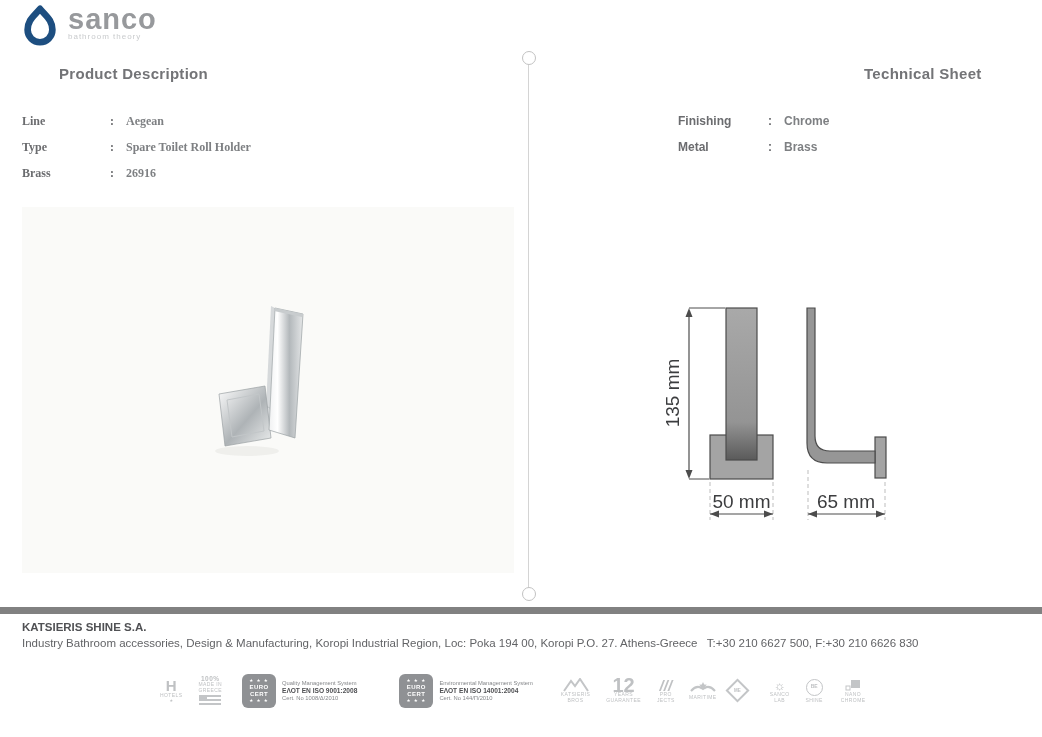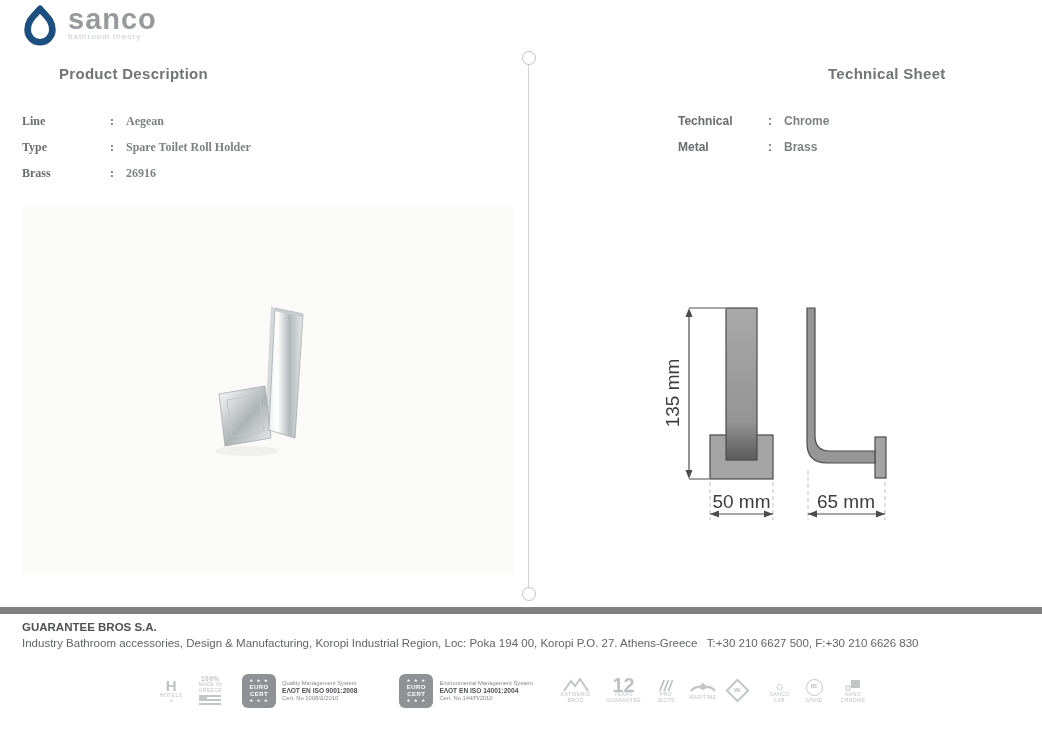--- a/index.html
+++ b/index.html
@@ -7,21 +7,21 @@
         font-family:"Liberation Sans","DejaVu Sans",sans-serif;}
 
   
   .logo{position:absolute;left:20px;top:4px;display:flex;align-items:flex-start;}
   .logo-text{margin-left:8px;}
   .logo-name{font-size:29px;font-weight:700;color:#97999c;letter-spacing:1px;line-height:30px;}
   .logo-tag{font-size:8px;color:#c9cbcd;letter-spacing:1px;margin-top:-2px;}
 
   .col-title{position:absolute;font-size:15px;font-weight:700;color:#737477;letter-spacing:.3px;}
   .title-left{left:59px;top:65px;}
-  .title-right{left:828px;top:65px;}
+  .title-right{left:864px;top:65px;}
 
   
   .spec{position:absolute;font-size:12px;font-weight:700;}
   .spec-left{left:22px;top:113px;font-family:Liberation Serif, serif;}
   .spec-right{left:678px;top:113px;}
   .spec-row{display:flex;margin-bottom:10px;line-height:16px;}
   .spec-label{width:88px;color:#6b6c6f;}
   .spec-right .spec-label{width:90px;}
   .spec-colon{width:16px;color:#6b6c6f;}
   .spec-value{color:#7e8083;}
@@ -101,21 +101,21 @@
     </div>
     <div class="spec-row">
       <span class="spec-label">Brass</span>
       <span class="spec-colon">:</span>
       <span class="spec-value">26916</span>
     </div>
   </div>
 
   <div class="spec spec-right">
     <div class="spec-row">
-      <span class="spec-label">Technical</span>
+      <span class="spec-label">Finishing</span>
       <span class="spec-colon">:</span>
       <span class="spec-value">Chrome</span>
     </div>
     <div class="spec-row">
       <span class="spec-label">Metal</span>
       <span class="spec-colon">:</span>
       <span class="spec-value">Brass</span>
     </div>
   </div>
 
@@ -180,21 +180,21 @@
     <line x1="163" y1="180" x2="163" y2="230" stroke="#bdbdbd" stroke-width="1" stroke-dasharray="4 3"></line>
     <line x1="240" y1="192" x2="240" y2="230" stroke="#bdbdbd" stroke-width="1" stroke-dasharray="4 3"></line>
     <line x1="163" y1="224" x2="240" y2="224" stroke="#4c4c4c" stroke-width="1.2"></line>
     <polygon points="163,224 172,220.5 172,227.5" fill="#4c4c4c"></polygon>
     <polygon points="240,224 231,220.5 231,227.5" fill="#4c4c4c"></polygon>
     <text class="dim-text" x="201" y="218" text-anchor="middle">65 mm</text>
   </svg>
 
   <div class="footer-bar"></div>
   <div class="footer">
-    <div class="footer-company">GUARANTEE BROS S.A.</div>
+    <div class="footer-company">KATSIERIS SHINE S.A.</div>
     <div>Industry Bathroom accessories, Design &amp; Manufacturing, Koropi Industrial Region, Loc: Poka 194 00, Koropi P.O. 27. Athens-Greece &nbsp; T:+30 210 6627 500, F:+30 210 6626 830</div>
   </div>
 
   <div class="badges">
 
     <div class="badge" style="margin-right:16px;">
       <span class="hotels-h">H</span>
       <span class="bt-xs">HOTELS</span>
       <span style="font-size:4px;">★</span>
     </div>

